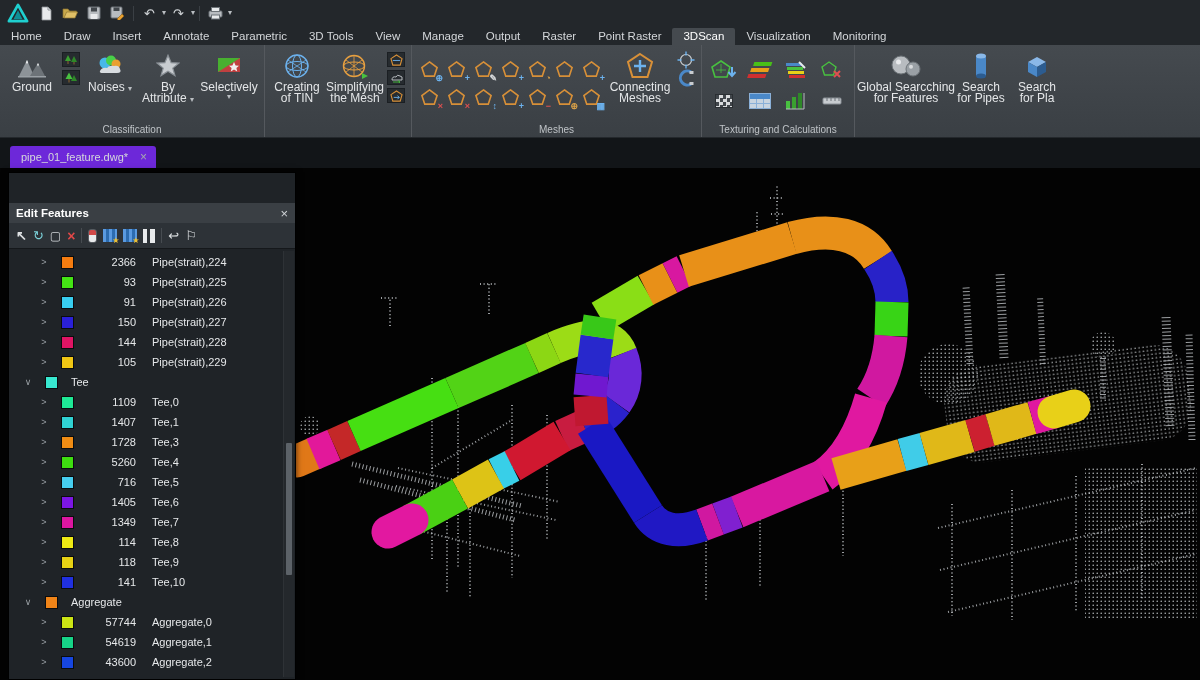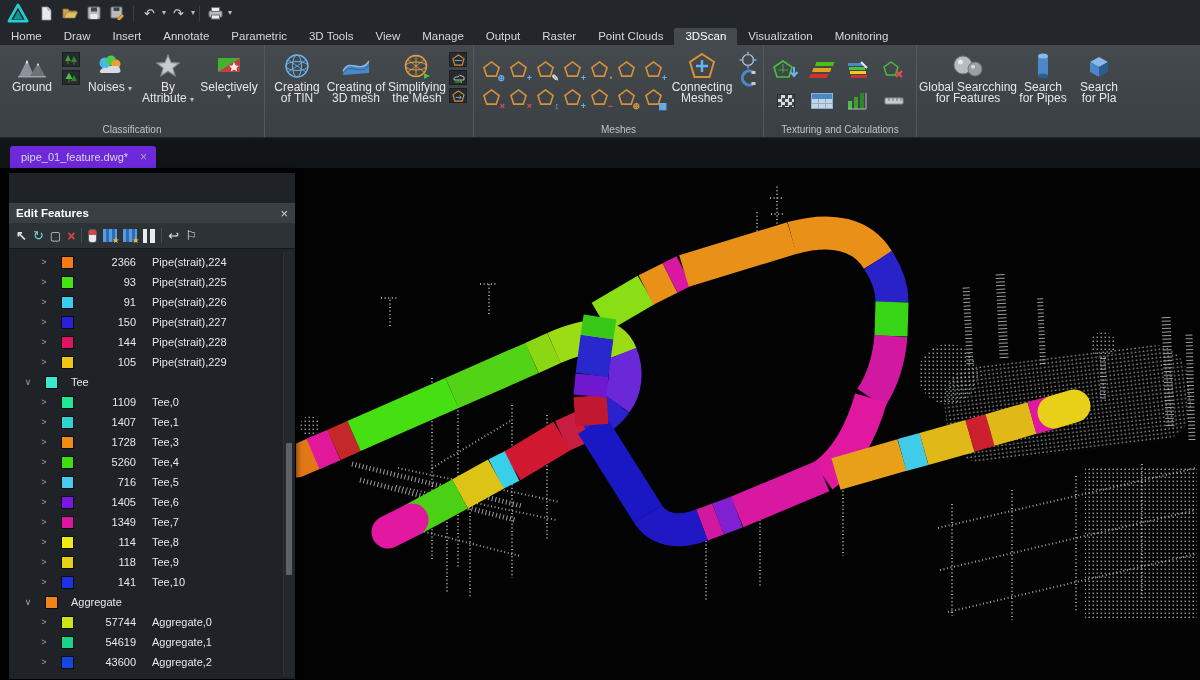--- a/index.html
+++ b/index.html
@@ -141,21 +141,21 @@
       <div class="rtab">Home</div>
       <div class="rtab">Draw</div>
       <div class="rtab">Insert</div>
       <div class="rtab">Annotate</div>
       <div class="rtab">Parametric</div>
       <div class="rtab">3D Tools</div>
       <div class="rtab">View</div>
       <div class="rtab">Manage</div>
       <div class="rtab">Output</div>
       <div class="rtab">Raster</div>
-      <div class="rtab">Point Clouds</div>
+      <div class="rtab">Point Raster</div>
       <div class="rtab active">3DScan</div>
       <div class="rtab">Visualization</div>
       <div class="rtab">Monitoring</div>
     </div>
 
   <div class="ribbon">
 
     <div class="rgroup">
       <div class="rgbody">
         <div class="bigbtn">
@@ -228,31 +228,20 @@
           <span class="ricon">
             <svg width="28" height="28" viewBox="0 0 28 28">
                 <circle cx="14" cy="14" r="11" fill="none" stroke="#6cb2ee" stroke-width="1.4"></circle>
                 <ellipse cx="14" cy="14" rx="11" ry="4.5" fill="none" stroke="#6cb2ee"></ellipse>
                 <ellipse cx="14" cy="14" rx="4.5" ry="11" fill="none" stroke="#6cb2ee"></ellipse>
                 <path d="M5,8 L23,20 M5,20 L23,8" stroke="#6cb2ee" stroke-width="0.8"></path>
               </svg>
           </span>
           <span class="bl">Creating</span>
           <span class="bl">of TIN</span>
-        </div>
-        <div class="bigbtn" style="width:62px">
-          <span class="ricon">
-            <svg width="30" height="26" viewBox="0 0 30 26">
-                <path d="M2,18 C9,4 19,22 28,8 L28,20 L2,22 Z" fill="#4a88c8"></path>
-                <path d="M2,18 C9,4 19,22 28,8" fill="none" stroke="#8ab8e8" stroke-width="1.4"></path>
-                <path d="M2,21 C9,8 19,24 28,12" fill="none" stroke="#2c5c90" stroke-width="0.8"></path>
-              </svg>
-          </span>
-          <span class="bl">Creating of</span>
-          <span class="bl">3D mesh</span>
         </div>
         <div class="bigbtn" style="width:60px">
           <span class="ricon">
             <svg width="28" height="28" viewBox="0 0 28 28">
                 <circle cx="13" cy="14" r="10.5" fill="none" stroke="#e8a040" stroke-width="1.4"></circle>
                 <ellipse cx="13" cy="14" rx="10.5" ry="4" fill="none" stroke="#e8a040"></ellipse>
                 <path d="M5,8 L21,20 M5,20 L21,8 M13,3.5 L13,24.5" stroke="#e8a040" stroke-width="0.8"></path>
                 <polygon points="21,21 27,24 21,27" fill="#48c040"></polygon>
               </svg>
           </span>

